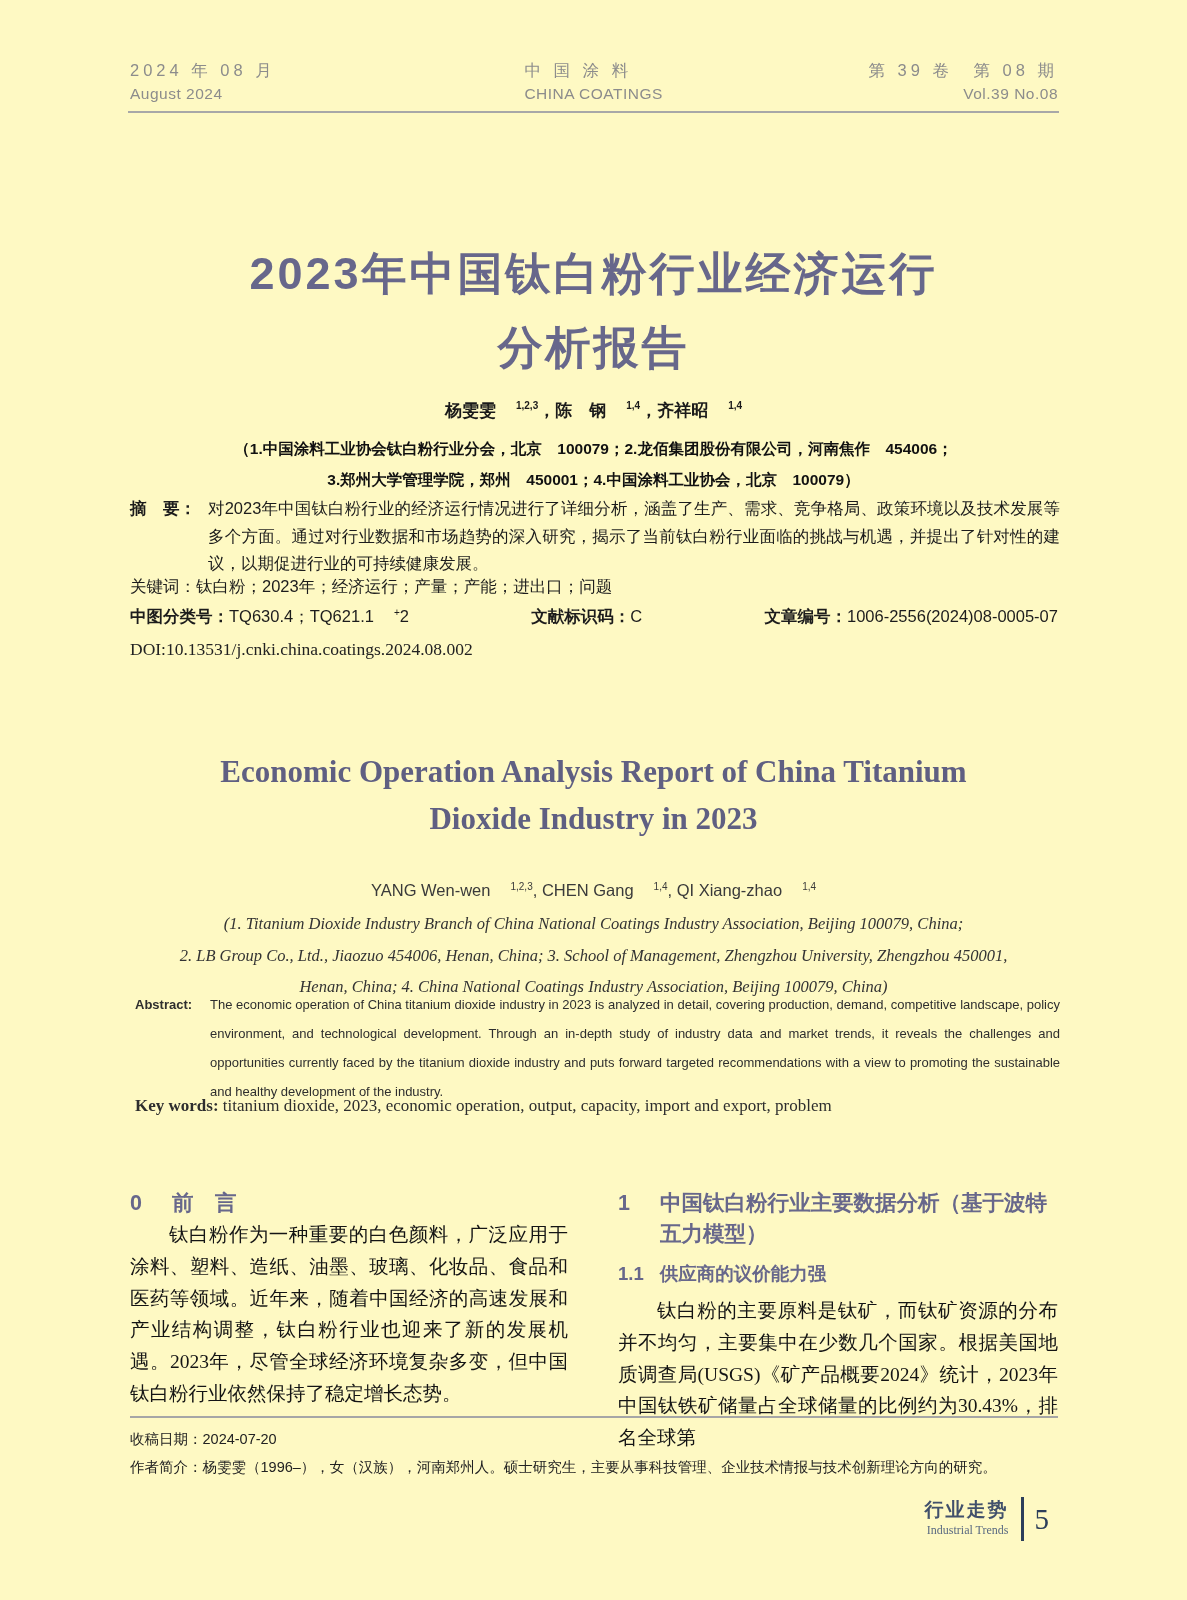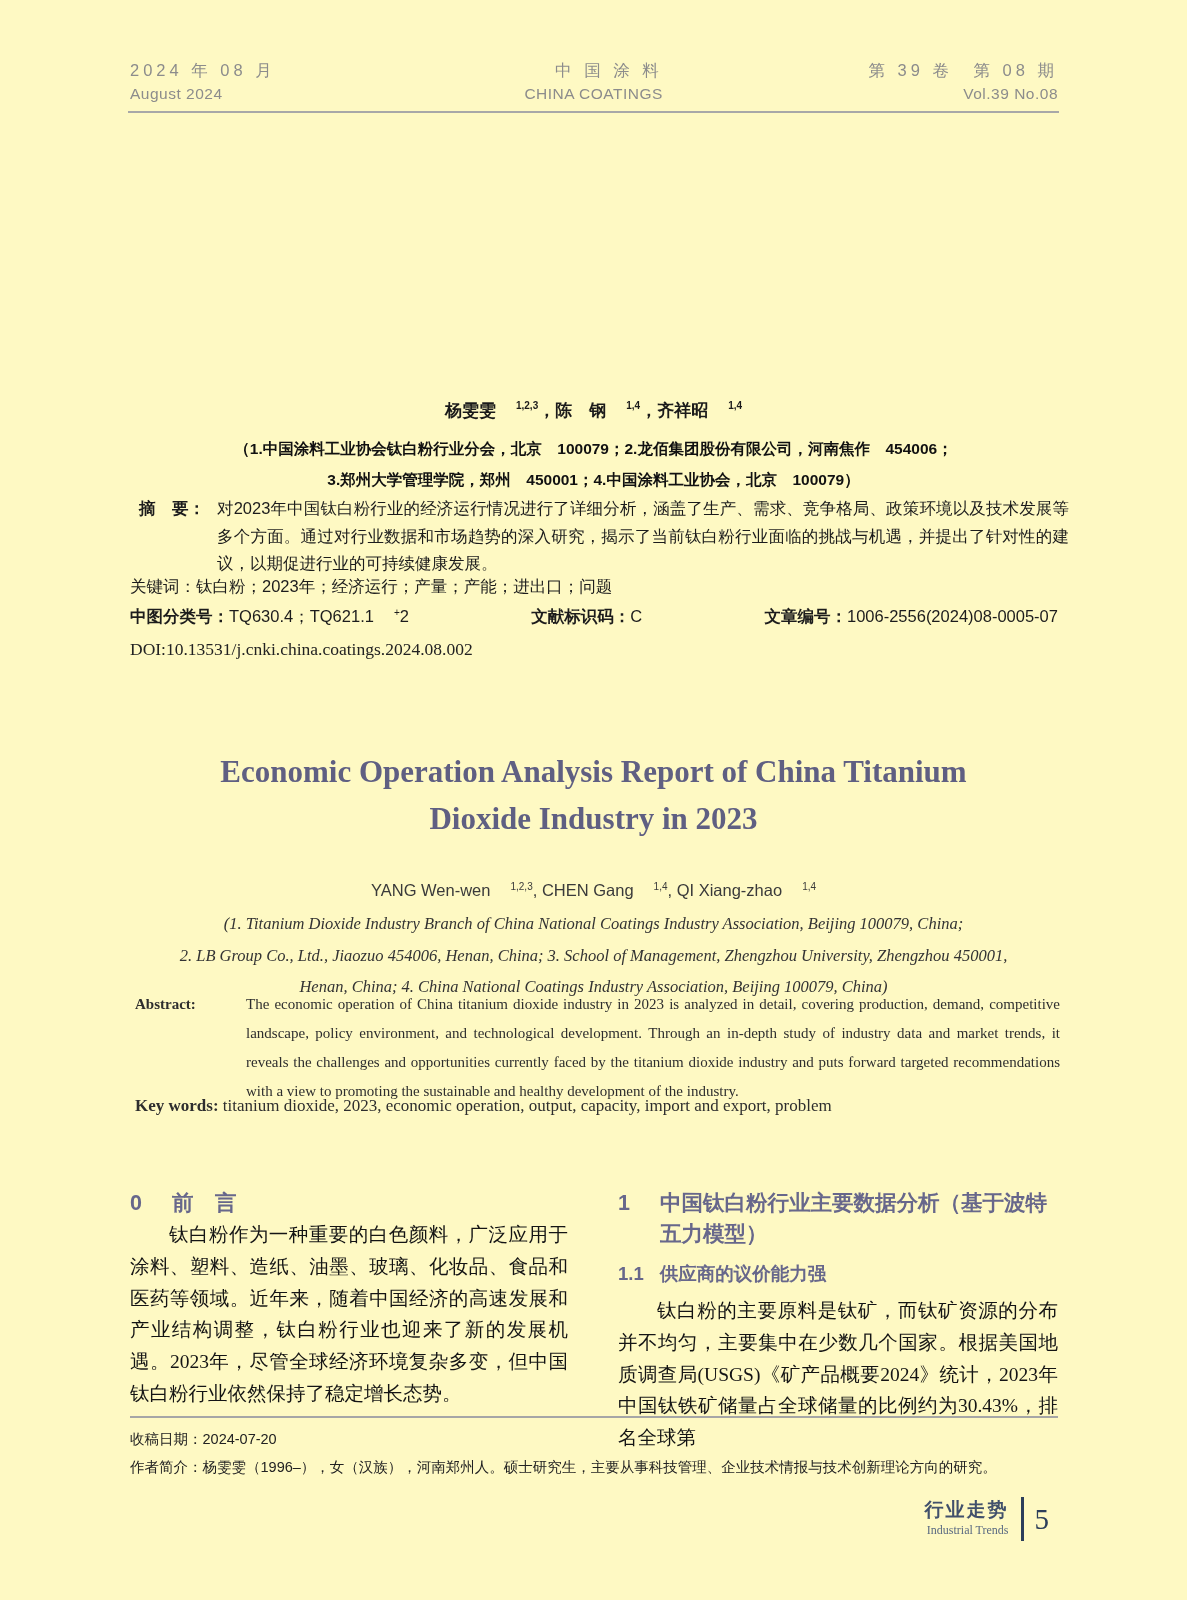--- a/index.html
+++ b/index.html
@@ -10,21 +10,21 @@
     font-family:"Liberation Sans", sans-serif; color:#1c1c1c;
   }
   sup { font-size:10px; vertical-align:super; line-height:0;padding-left:20px; }
 
   
   .running-head {
     position:absolute; top:58px; left:130px; width:928px;
     display:flex; justify-content:space-between; align-items:flex-start;
     color:#8c8c8c; font-size:16.5px; line-height:24px;
   }
-  .rh-center { text-align:right;margin-left:43px; }
+  .rh-center { text-align:left;margin-left:43px; }
   .rh-right  { text-align:right; }
   .rh-cn { letter-spacing:4px; }
   .rh-en { font-size:15.5px; letter-spacing:0.5px; }
   .head-rule { position:absolute; top:111px; left:128px; width:931px; height:2px; background:#a8a8a8; }
 
   
   .title-cn {
     position:absolute; top:237px; left:0; width:100%;
     text-align:center; font-weight:bold; font-size:45px; line-height:74px;
     color:#67678b; letter-spacing:3px;
@@ -33,21 +33,21 @@
     position:absolute; top:399px; left:0; width:100%;
     text-align:center; font-size:17px; font-weight:600; color:#1a1a1a;
   }
   .affil-cn {
     position:absolute; top:433px; left:0; width:100%;
     text-align:center; font-size:15.5px; font-weight:600; line-height:31px; color:#111;
   }
 
   
   .abstract-cn {
-    position:absolute; top:495px; left:139px; width:930px;
+    position:absolute; top:495px; left:130px; width:930px;
     display:flex; font-size:16.5px; line-height:27.5px;
   }
   .abstract-cn .lbl { flex:0 0 78px; font-weight:bold; white-space:nowrap; }
   .abstract-cn .txt { flex:1; text-align:justify; }
   .keywords-cn {
     position:absolute; top:576px; left:130px; width:930px; font-size:16.5px;
   }
   .keywords-cn .lbl { font-weight:normal; }
   .clc-row {
     position:absolute; top:606px; left:130px; width:928px;
@@ -71,21 +71,21 @@
   }
   .affil-en {
     position:absolute; top:908px; left:0; width:100%;
     text-align:center; font-family:"Liberation Serif", serif; font-style:italic;
     font-size:16.5px; line-height:31.5px; color:#333;
   }
 
   
   .abstract-en {
     position:absolute; top:990px; left:135px; width:925px;
-    display:flex; font-family:Liberation Serif, serif; font-size:15px; line-height:29px; color:#2e2e2e;gap:36px;
+    display:flex; font-family:Liberation Sans, sans-serif; font-size:13px; line-height:29px; color:#2e2e2e;
   }
   .abstract-en .lbl { flex:0 0 75px; font-weight:bold; white-space:nowrap; }
   .abstract-en .txt { flex:1; text-align:justify; }
   .keywords-en {
     position:absolute; top:1096px; left:135px; width:925px;
     font-family:"Liberation Serif", serif; font-size:17px; color:#2e2e2e;
   }
   .keywords-en .lbl { font-weight:bold; }
 
   
@@ -140,20 +140,24 @@
       <div class="rh-cn">中 国 涂 料</div>
       <div class="rh-en">CHINA COATINGS</div>
     </div>
     <div class="rh-right">
       <div class="rh-cn">第 39 卷　第 08 期</div>
       <div class="rh-en">Vol.39  No.08</div>
     </div>
   </div>
   <div class="head-rule"></div>
 
+  <div class="title-cn">
+    <div>2023年中国钛白粉行业经济运行</div>
+    <div>分析报告</div>
+  </div>
 
   <div class="authors-cn"><span>杨雯雯</span><sup>1,2,3</sup><span>，</span><span>陈　钢</span><sup>1,4</sup><span>，</span><span>齐祥昭</span><sup>1,4</sup>
   </div>
 
   <div class="affil-cn">
     <div>（1.中国涂料工业协会钛白粉行业分会，北京　100079；2.龙佰集团股份有限公司，河南焦作　454006；</div>
     <div>3.郑州大学管理学院，郑州　450001；4.中国涂料工业协会，北京　100079）</div>
   </div>
 
   <div class="abstract-cn">

